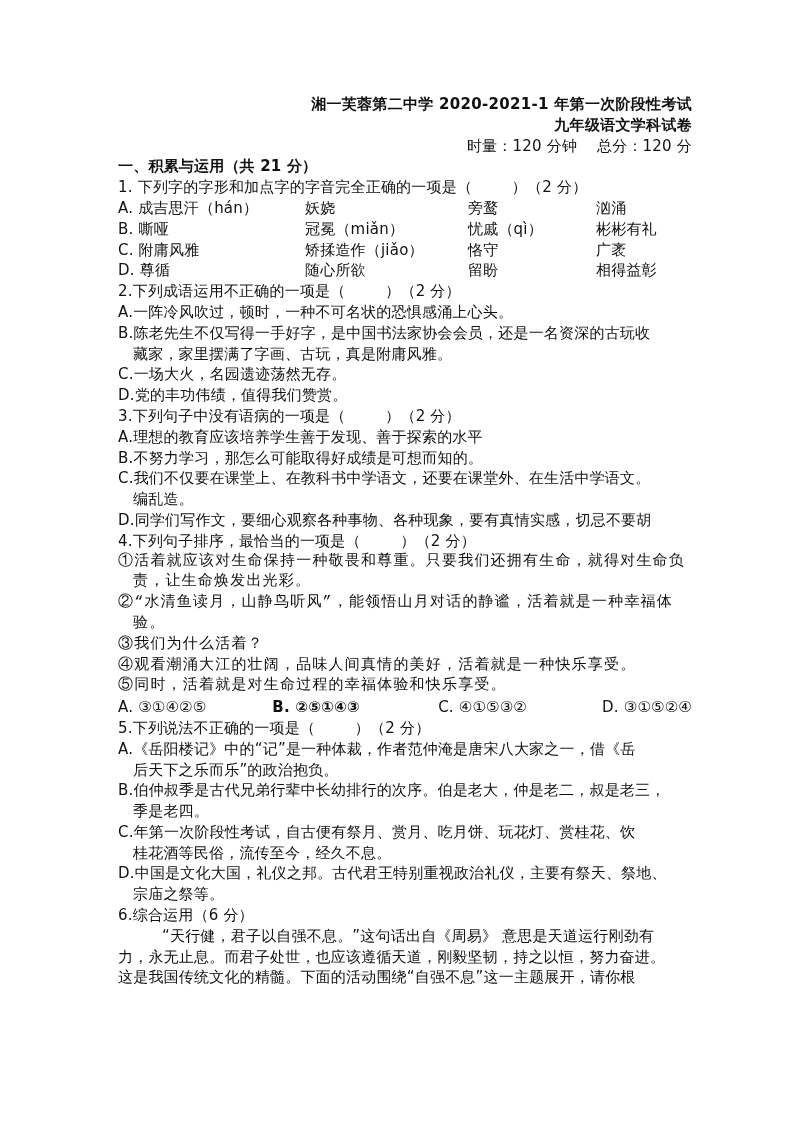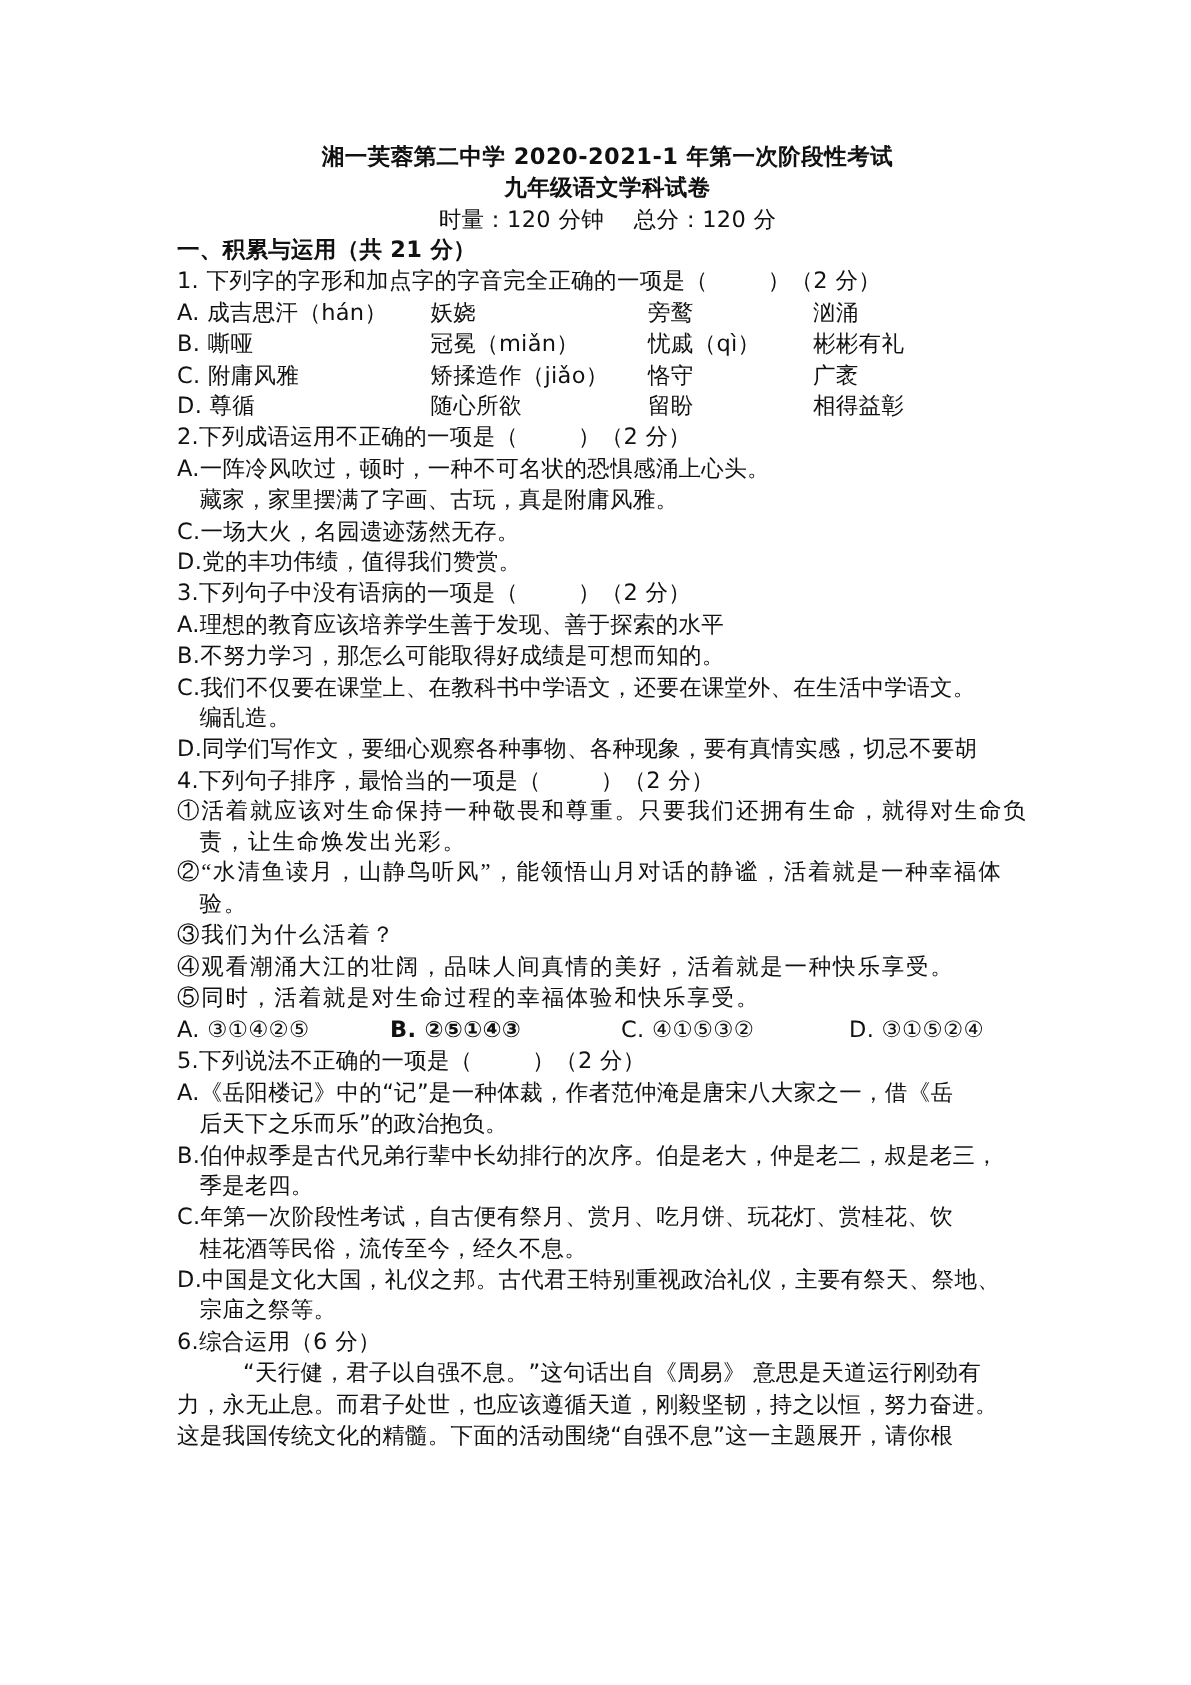--- a/index.html
+++ b/index.html
@@ -1,26 +1,26 @@
 <!DOCTYPE html>
 <html><head>
 <meta charset="utf-8">
 <style>
   html, body { margin: 0; padding: 0; background: #ffffff; }
   body { width: 794px; height: 1123px; position: relative; overflow: hidden;
          font-family: "DejaVu Sans", "Liberation Sans", sans-serif; color: #111; }
   .page { position: absolute; left: 118px; top: 94px; width: 574px; }
   .line { font-size: 15px; line-height: 20.8px; height: 20.8px; white-space: nowrap; letter-spacing: 0.2px; }
-  .center { text-align: center; }
+  .center { text-align: right; }
   .bold { font-weight: bold; }
   .title { font-size: 15px; letter-spacing: 0.3px; }
   .indent { padding-left: 15px; }
   .para-indent { text-indent: 44px; }
-  .kai { font-family: Liberation Serif, serif; letter-spacing: 1.2px; }
-  .row { display: flex; }
+  .kai { font-family: Liberation Mono, monospace; letter-spacing: 1.2px; }
+  .row { display: flex; gap: 18px; }
   .c1 { width: 169px; }
   .c2 { width: 145px; }
   .c3 { width: 110px; }
   .o1 { width: 142px; }
   .o2 { width: 154px; font-weight: bold; }
   .o3 { width: 152px; }
 </style>
 </head>
 <body>
 
@@ -56,20 +56,21 @@
       <span class="c1">D. 尊循</span>
       <span class="c2">随心所欲</span>
       <span class="c3">留盼</span>
       <span>相得益彰</span>
     </div>
   </div>
 
   <div>
     <div class="line" style="white-space:pre;">2.下列成语运用不正确的一项是（        ）（2 分）</div>
     <div class="line">A.一阵冷风吹过，顿时，一种不可名状的恐惧感涌上心头。</div>
+    <div class="line">B.陈老先生不仅写得一手好字，是中国书法家协会会员，还是一名资深的古玩收</div>
     <div class="line indent">藏家，家里摆满了字画、古玩，真是附庸风雅。</div>
     <div class="line">C.一场大火，名园遗迹荡然无存。</div>
     <div class="line">D.党的丰功伟绩，值得我们赞赏。</div>
   </div>
 
   <div>
     <div class="line" style="white-space:pre;">3.下列句子中没有语病的一项是（        ）（2 分）</div>
     <div class="line">A.理想的教育应该培养学生善于发现、善于探索的水平</div>
     <div class="line">B.不努力学习，那怎么可能取得好成绩是可想而知的。</div>
     <div class="line">C.我们不仅要在课堂上、在教科书中学语文，还要在课堂外、在生活中学语文。</div>

